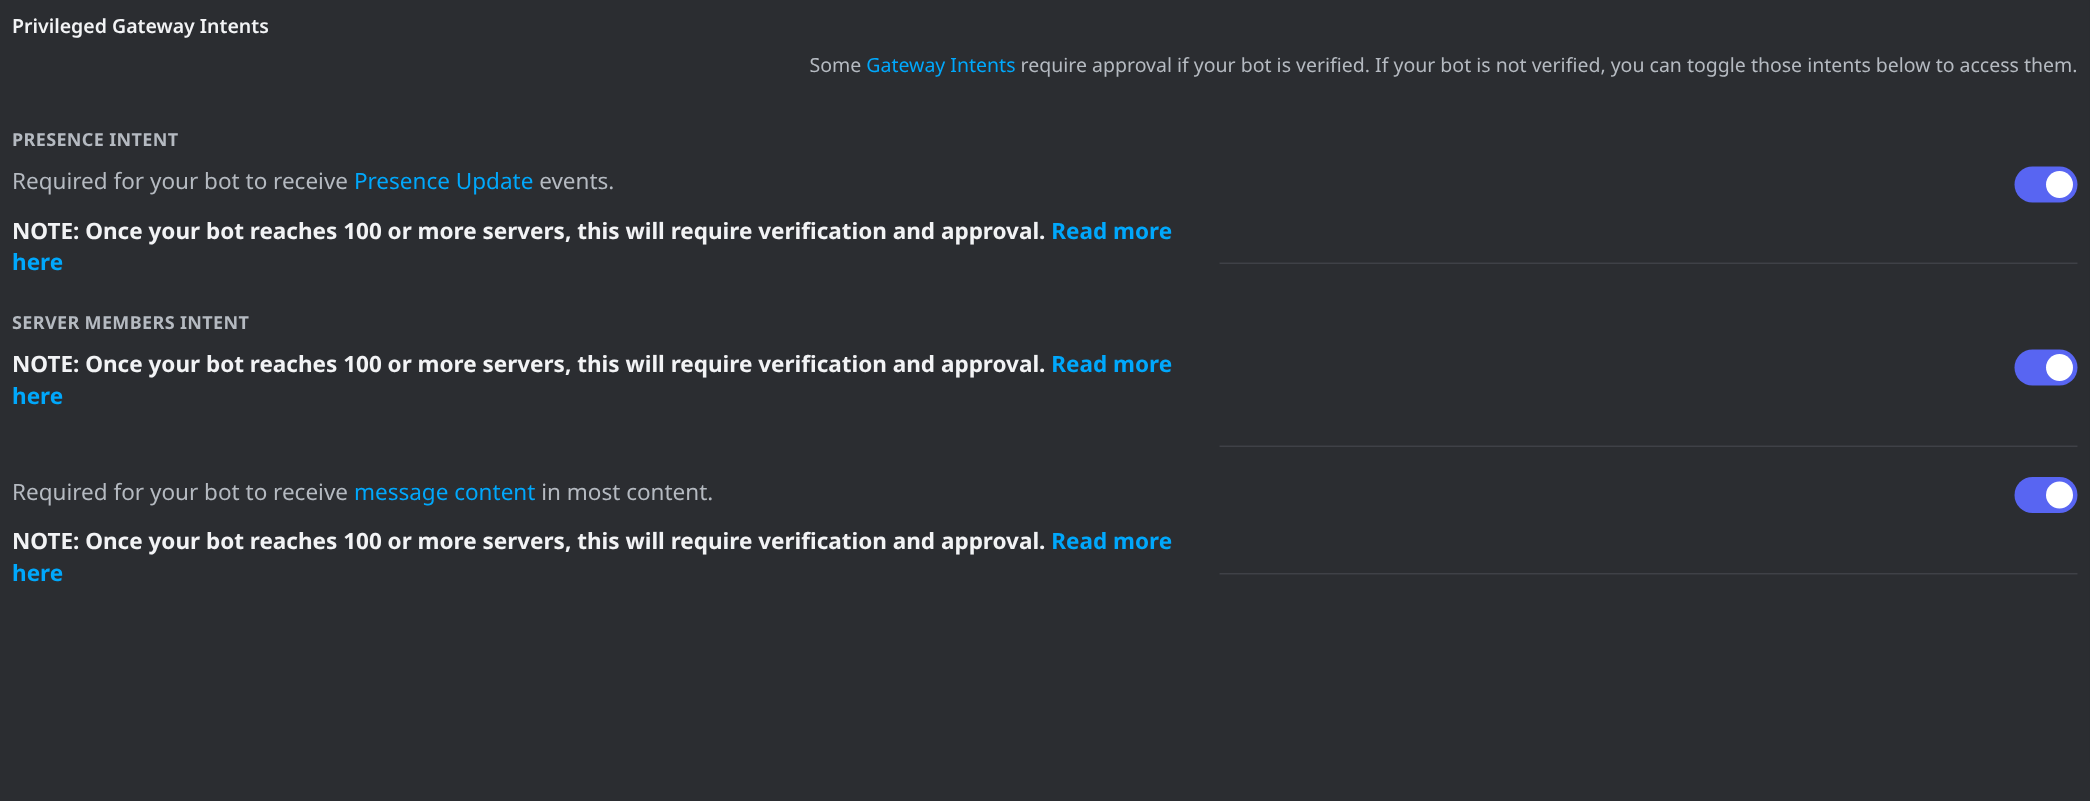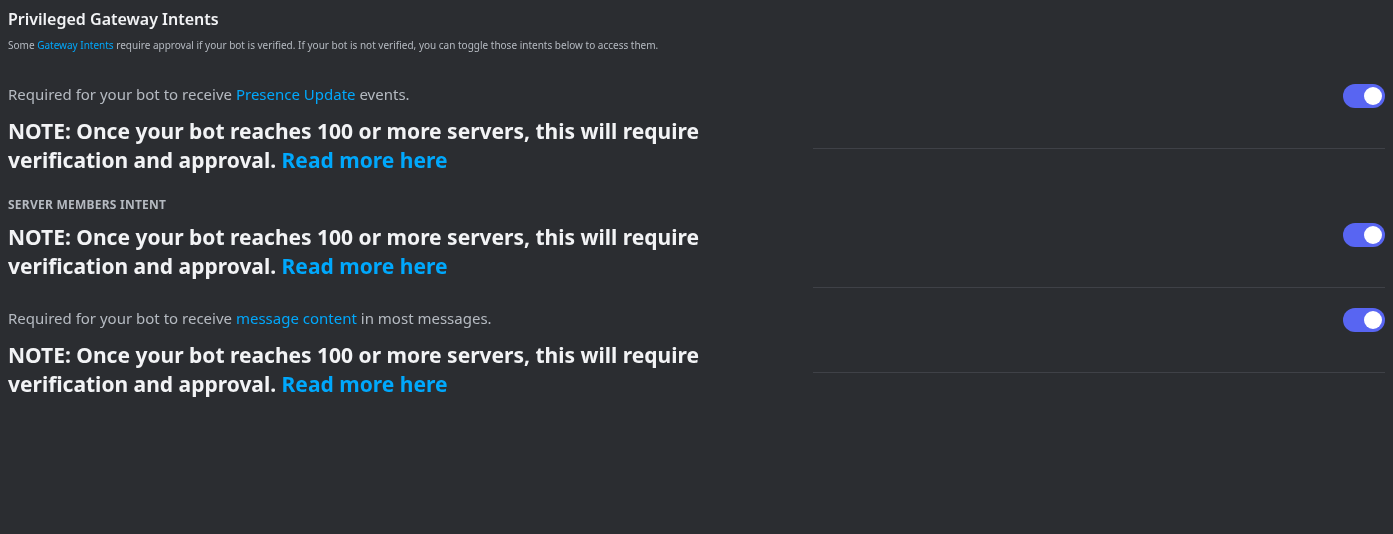--- a/index.html
+++ b/index.html
@@ -8,30 +8,31 @@
       box-sizing: border-box;
     }
     body {
       background-color: #2b2d31;
       color: #dbdee1;
       font-family: "gg sans", "Noto Sans", "Helvetica Neue", Helvetica, Arial, sans-serif;
       padding: 8px;
       width: 1393px;
     }
     .section-title {
-      font-size: 16px;
+      font-size: 13px;
       font-weight: 600;
       color: #f2f3f5;
       margin-bottom: 8px;
     }
     .section-subtitle {
-      font-size: 10px;
+      font-size: 13px;
       color: #b5bac1;
       line-height: 1.4;
       margin-bottom: 32px;
+      text-align: right;
     }
     .intent-block {
       margin-bottom: 20px;
     }
     .intent-header {
       font-size: 12px;
       font-weight: 700;
       color: #b5bac1;
       text-transform: uppercase;
       letter-spacing: 0.02em;
@@ -47,21 +48,21 @@
       flex: 0 0 auto;
       max-width: 790px;
     }
     .intent-desc {
       font-size: 15px;
       color: #b5bac1;
       line-height: 1.4;
       margin-bottom: 12px;
     }
     .intent-note {
-      font-size: 21px;
+      font-size: 15px;
       color: #f2f3f5;
       font-weight: 700;
       line-height: 1.4;
     }
     .link {
       color: #00a8fc;
       cursor: pointer;
     }
     .note-link {
       color: #00a8fc;
@@ -104,20 +105,21 @@
   </style>
 </head>
 <body>
 
 <h2 class="section-title">Privileged Gateway Intents</h2>
 <p class="section-subtitle">
   <span>Some </span><span class="link">Gateway Intents</span><span> require approval if your bot is verified. If your bot is not verified, you can toggle those intents below to access them.</span>
 </p>
 
 <div class="intent-block">
+  <div class="intent-header">PRESENCE INTENT</div>
   <div class="intent-row">
     <div class="intent-text">
       <p class="intent-desc">
         <span>Required for your bot to receive </span><span class="link">Presence Update</span><span> events.</span>
       </p>
       <p class="intent-note">
         <span>NOTE: Once your bot reaches 100 or more servers, this will require verification and approval. </span><span class="note-link">Read more here</span>
       </p>
     </div>
     <div class="right-col">
@@ -143,21 +145,21 @@
       </div>
       <div class="divider"></div>
     </div>
   </div>
 </div>
 
 <div class="intent-block">
   <div class="intent-row">
     <div class="intent-text">
       <p class="intent-desc">
-        <span>Required for your bot to receive </span><span class="link">message content</span><span> in most messages.</span>
+        <span>Required for your bot to receive </span><span class="link">message content</span><span> in most content.</span>
       </p>
       <p class="intent-note">
         <span>NOTE: Once your bot reaches 100 or more servers, this will require verification and approval. </span><span class="note-link">Read more here</span>
       </p>
     </div>
     <div class="right-col">
       <div class="toggle">
         <div class="toggle-knob"></div>
       </div>
       <div class="divider"></div>

